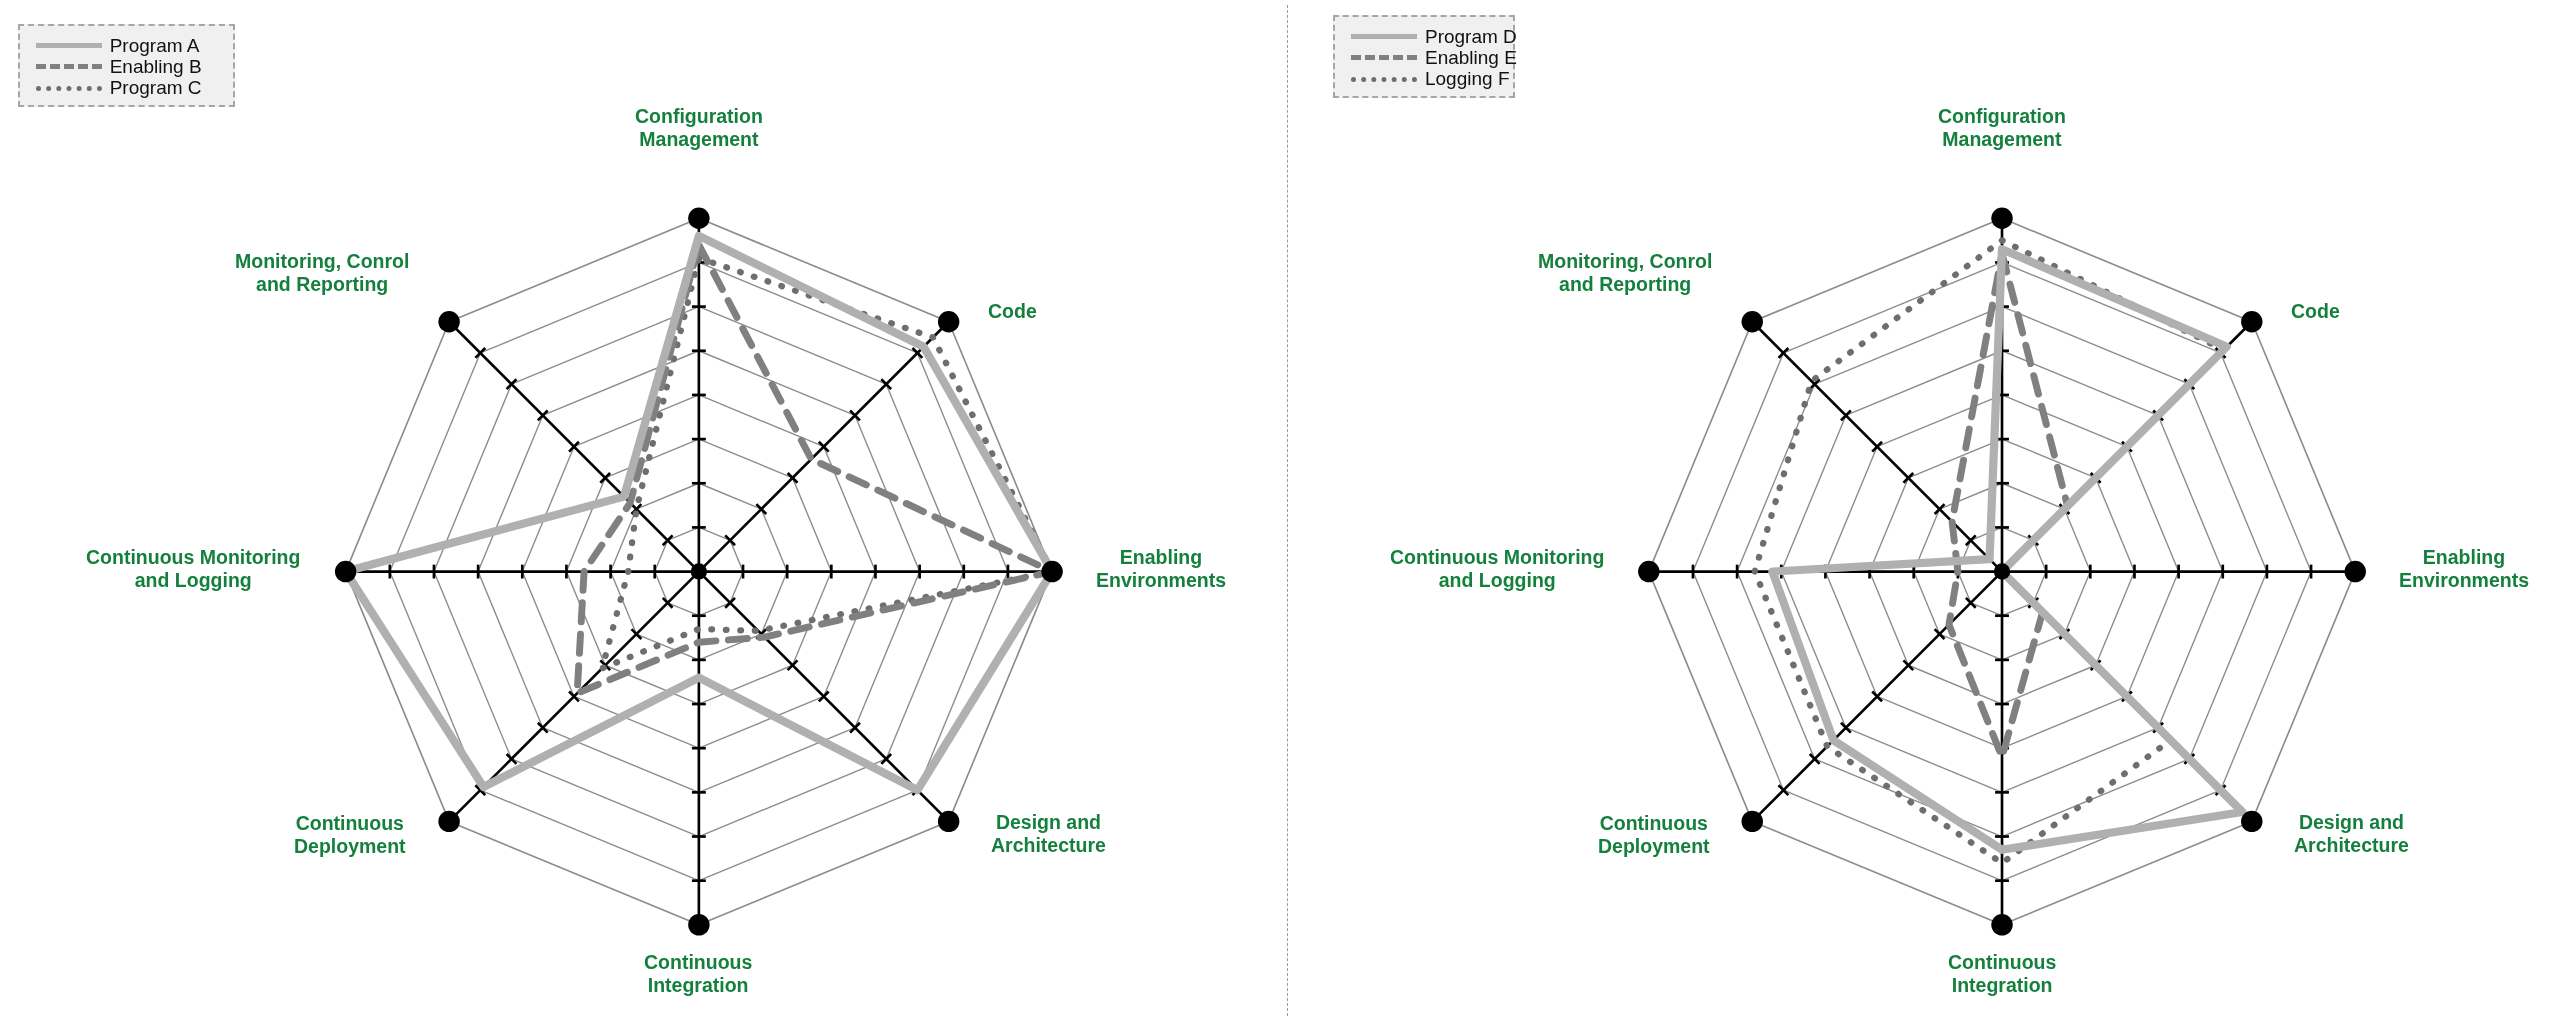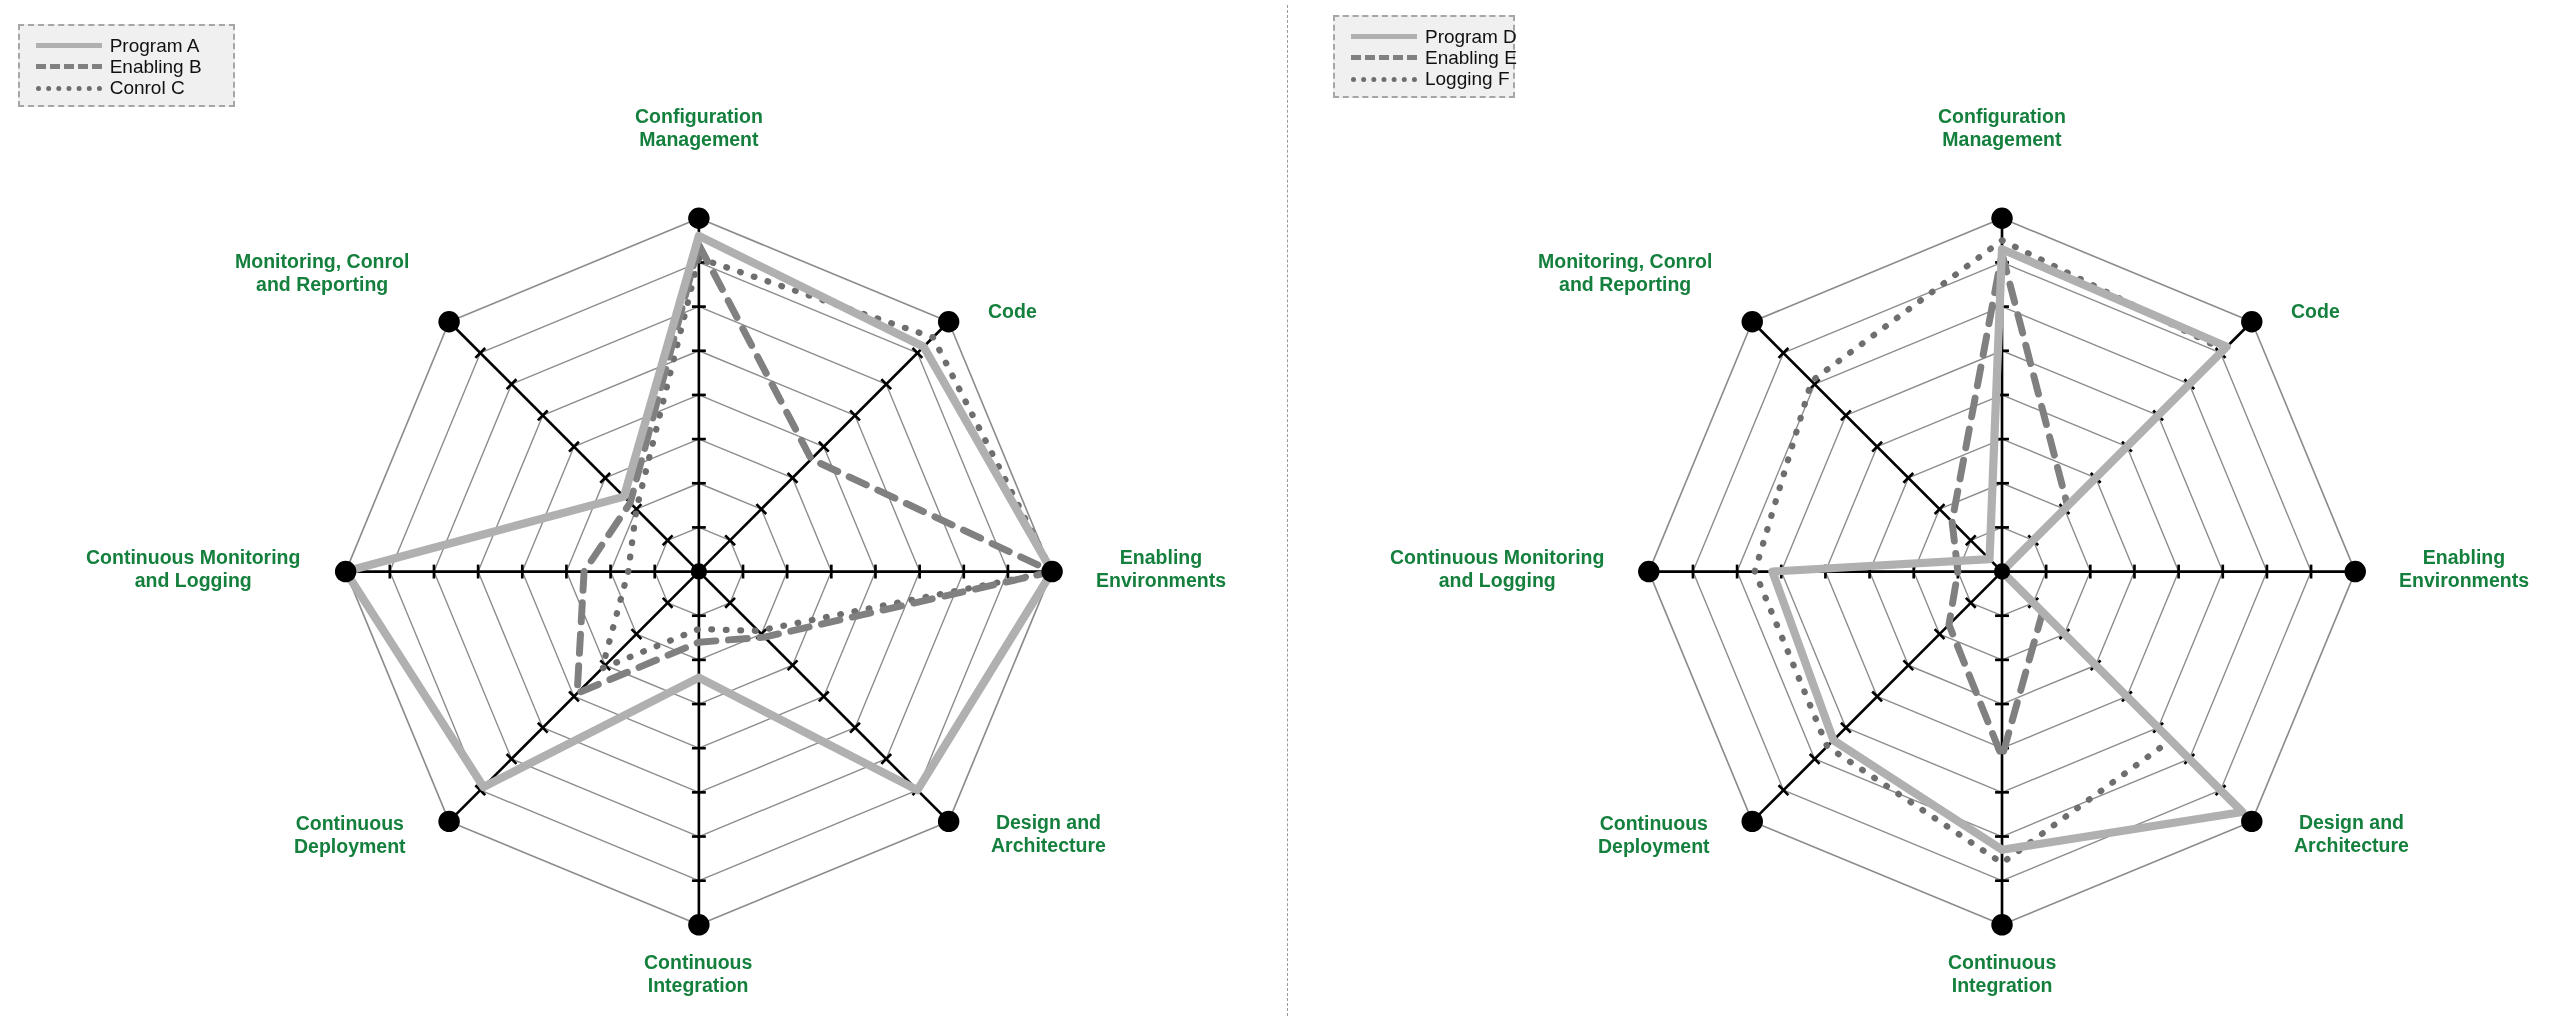--- a/index.html
+++ b/index.html
@@ -156,21 +156,21 @@
       <div class="legend-row">
         <span class="legend-swatch sw-solid"></span>
         <span class="legend-label">Program A</span>
       </div>
       <div class="legend-row">
         <span class="legend-swatch sw-dash"></span>
         <span class="legend-label">Enabling B</span>
       </div>
       <div class="legend-row">
         <span class="legend-swatch sw-dot"></span>
-        <span class="legend-label">Conrol C</span>
+        <span class="legend-label">Program C</span>
       </div>
     </div>
 
     <div class="axis-label" id="L0" style="visibility: visible; left: 635px; top: 105px;">Configuration
 Management</div>
     <div class="axis-label" id="L1" style="visibility: visible; left: 988px; top: 300px;">Code</div>
     <div class="axis-label" id="L2" style="visibility: visible; left: 1096px; top: 546px;">Enabling
 Environments</div>
     <div class="axis-label" id="L3" style="visibility: visible; left: 991px; top: 811px;">Design and
 Architecture</div>

